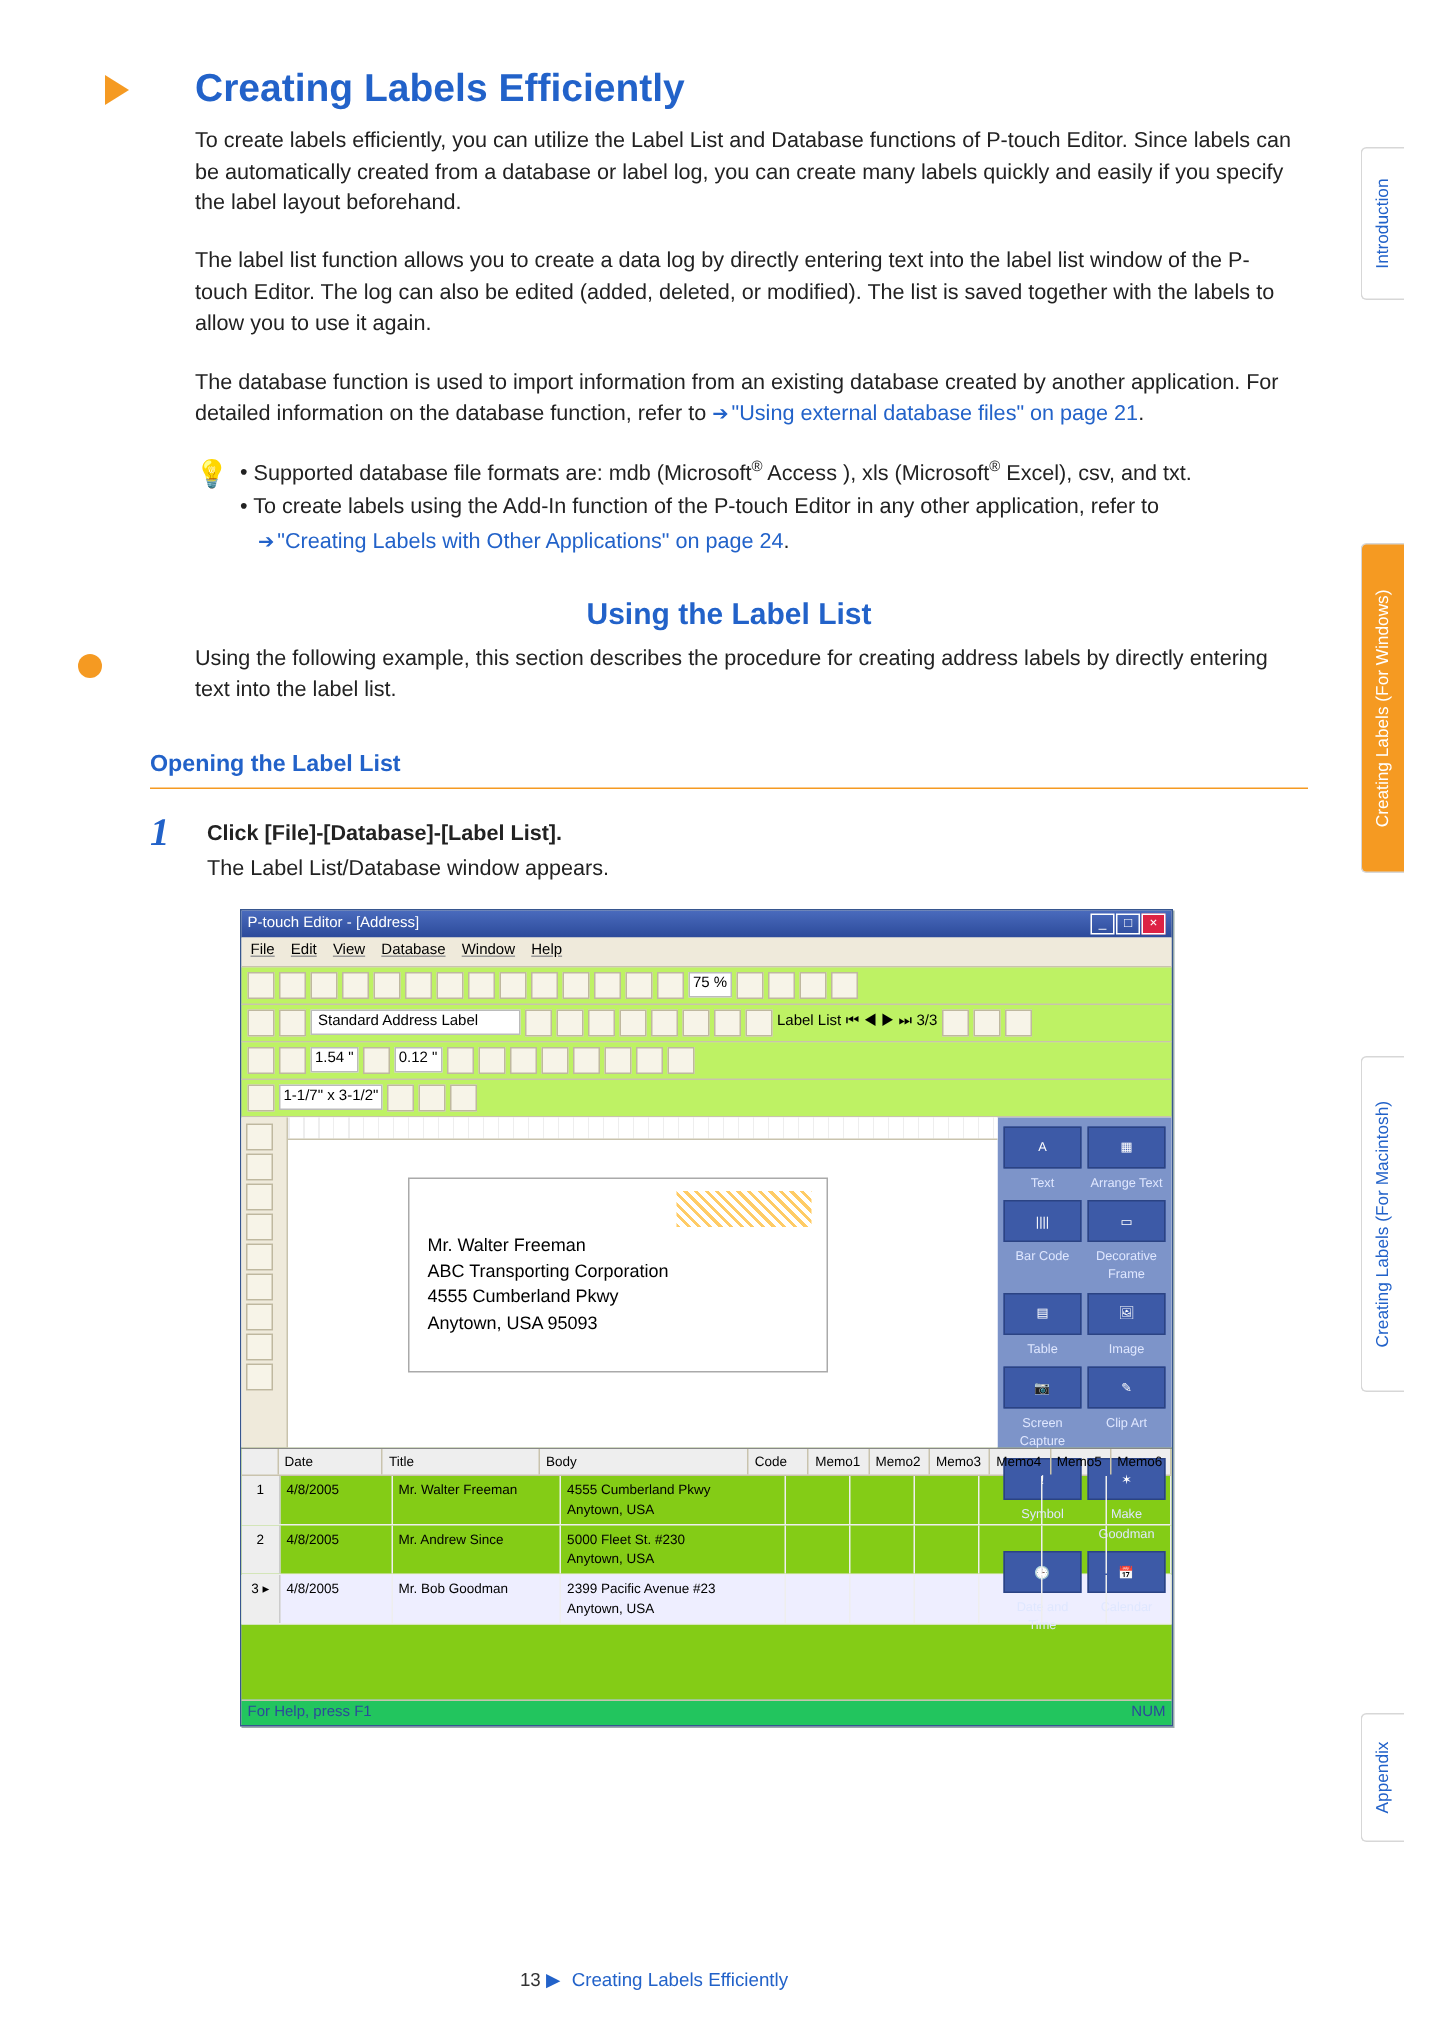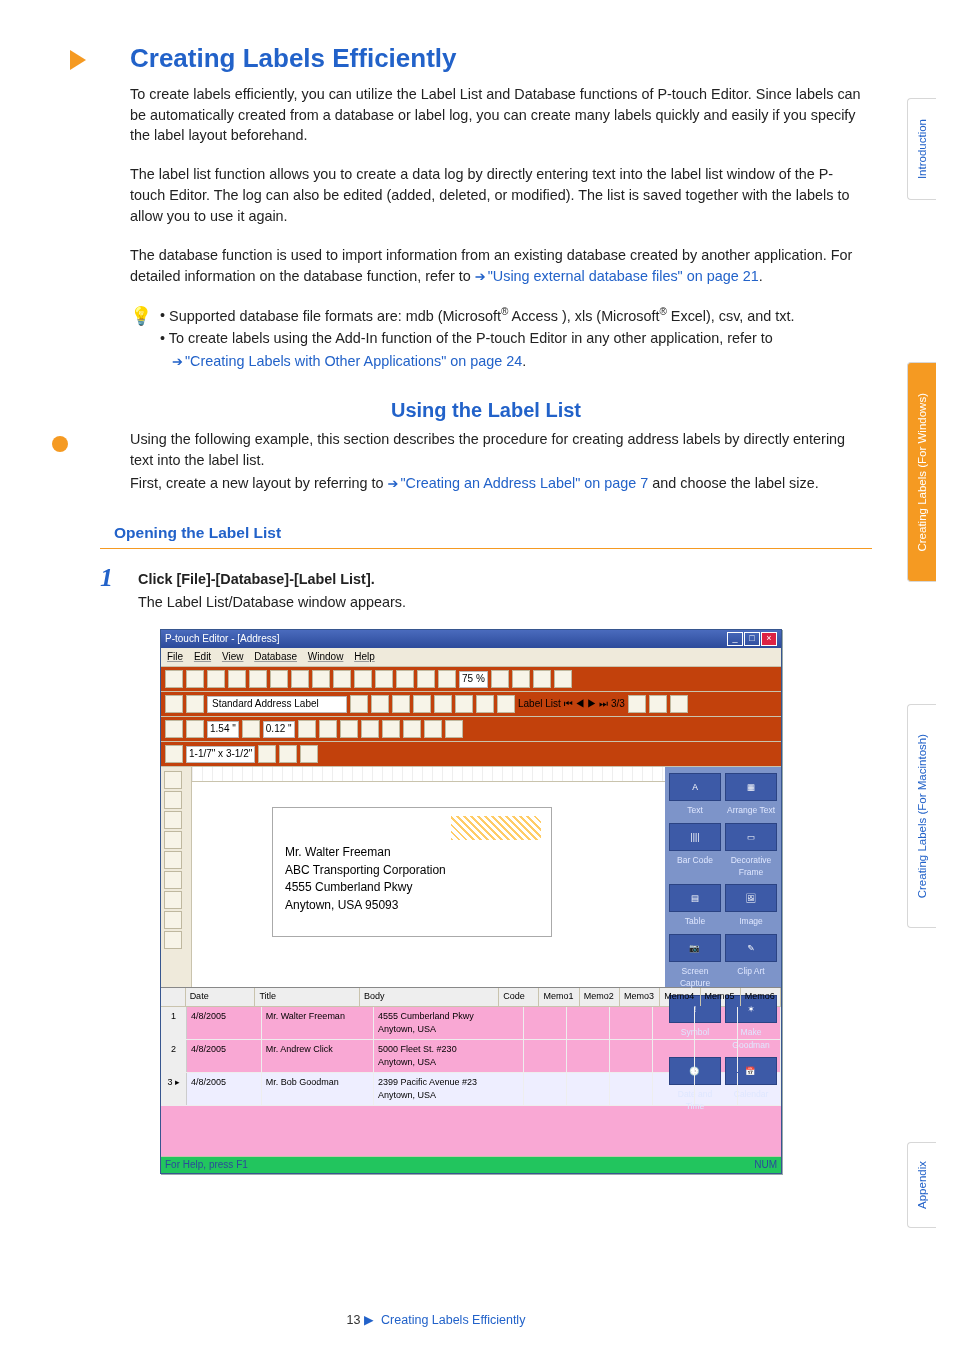--- a/index.html
+++ b/index.html
@@ -30,47 +30,47 @@
   .tip{display:flex;gap:12px;margin:10px 0 22px 0;}
   .bulb{width:18px;flex:0 0 18px;color:var(--orange);font-size:18px;line-height:1;margin-top:2px;}
   .tip ul{margin:0;padding:0;list-style:none;}
   .tip li{margin:0 0 2px 0;padding-left:0;}
   .tip li::before{content:"• ";}
   .tip .subindent{padding-left:12px;}
   .tip .subindent::before{content:"";}
   
   h2.sec{color:var(--blue);font-size:20px;font-weight:700;margin:10px 0 4px 42px;position:relative;text-align:center;}
   .dot{position:absolute;left:52px;width:16px;height:16px;background:var(--orange);border-radius:50%;}
-  h3.sub{color:var(--blue);font-size:15.5px;font-weight:700;margin:28px 0 0 56px;}
+  h3.sub{color:var(--blue);font-size:15.5px;font-weight:700;margin:28px 0 0 42px;}
   hr.rule{border:none;border-top:1.5px solid var(--orange);margin:4px 0 16px 42px;}
   
   .step{display:flex;gap:12px;margin-left:42px;}
   .stepnum{font-family:Georgia, 'Times New Roman', serif;font-style:italic;font-weight:700;color:var(--blue);font-size:26px;line-height:1;width:26px;}
   .stepbody{flex:1;}
   .stepbody .cmd{font-weight:700;margin:4px 0 2px;}
   .stepbody .desc{margin:0 0 10px;}
   
   .shot{margin:6px 11px 0 102px;width:620px;border:1px solid #37568f;background:#e9e6d8;font-size:10px;color:#000;box-shadow:1px 1px 0 #9aa;}
   .shot .titlebar{background:linear-gradient(#4a6bbd,#2c4a9a);color:#fff;height:18px;display:flex;align-items:center;padding:0 4px;justify-content:space-between;}
   .shot .titlebar .buttons span{display:inline-block;width:14px;height:12px;border:1px solid #fff;margin-left:1px;font-size:9px;text-align:center;line-height:11px;}
   .shot .menubar{background:#efeadb;padding:2px 6px;border-bottom:1px solid #c9c3ad;}
   .shot .menubar span{margin-right:8px;text-decoration:underline;text-decoration-color:#999;}
-  .shot .toolbar,.shot .toolbar2{background:#c2410c;padding:3px 4px;border-bottom:1px solid #c9c3ad;display:flex;gap:3px;align-items:center;flex-wrap:wrap;}
+  .shot .toolbar,.shot .toolbar2{background:#bef264;padding:3px 4px;border-bottom:1px solid #c9c3ad;display:flex;gap:3px;align-items:center;flex-wrap:wrap;}
   .tbtn{width:16px;height:16px;border:1px solid #bfb89f;background:#f7f4e8;}
   .shot .workarea{display:flex;height:220px;background:#fff;}
   .shot .leftstrip{width:24px;background:#efeadb;border-right:1px solid #c9c3ad;display:flex;flex-direction:column;gap:2px;padding:4px 3px;}
   .shot .leftstrip div{width:16px;height:16px;border:1px solid #bfb89f;background:#f7f4e8;}
   .shot .canvas{flex:1;position:relative;background:#fff;}
   .ruler-h{height:14px;border-bottom:1px solid #c9c3ad;background:repeating-linear-gradient(90deg,#eee,#eee 1px,#fff 1px,#fff 10px);} 
   .labelbox{position:absolute;left:80px;top:40px;width:280px;height:130px;border:1px solid #aaa;background:#fff;padding:36px 12px 8px;box-sizing:border-box;font-size:12px;line-height:1.45;}
   .labelbox .hatch{position:absolute;right:10px;top:8px;width:90px;height:24px;background:repeating-linear-gradient(45deg,#fc6,#fc6 2px,#fff 2px,#fff 5px);}
   .shot .rightpanel{width:108px;background:#7d94c9;color:#fff;padding:6px 4px;display:grid;grid-template-columns:1fr 1fr;gap:6px 4px;font-size:8.5px;text-align:center;align-content:start;}
   .ricon{background:#3d5aa7;height:26px;border:1px solid #2b4383;display:flex;align-items:center;justify-content:center;}
   .rlabel{grid-column:span 1;margin-top:-3px;color:#dfe7ff;}
-  .shot .dbarea{border-top:1px solid #888;background:#f9a8d4;}
+  .shot .dbarea{border-top:1px solid #888;background:#84cc16;}
   .dbhead{display:flex;background:#eee;border-bottom:1px solid #c9c3ad;}
   .dbhead div{padding:2px 4px;border-right:1px solid #c9c3ad;font-size:9px;}
   .dbrow{display:flex;border-bottom:1px solid #eee;}
   .dbrow div{padding:3px 4px;font-size:9px;border-right:1px solid #eee;}
   .dbrow .c0{width:18px;background:#eee;border-right:1px solid #ccc;text-align:center;}
   .c1{width:70px;}
   .c2{width:110px;}
   .c3{width:150px;}
   .cmemo{width:36px;}
   .shot .status{background:#22c55e;border-top:1px solid #c9c3ad;display:flex;justify-content:space-between;padding:1px 4px;color:#2c4a9a;}
@@ -113,21 +113,20 @@
         <li>To create labels using the Add-In function of the P-touch Editor in any other application, refer to</li>
         <li class="subindent"><a class="xref arrowlink" href="#">"Creating Labels with Other Applications" on page 24</a><span>.</span></li>
       </ul>
     </div>
   </div>
 
   <div class="dot" style="top:436px;"></div>
   <h2 class="sec">Using the Label List</h2>
   <div class="body" style="margin-left:72px;">
     <p style="margin-bottom:2px;">Using the following example, this section describes the procedure for creating address labels by directly entering text into the label list.</p>
-    <p><span>First, create a new layout by referring to </span><a class="xref arrowlink" href="#">"Creating an Address Label" on page 7</a><span> and choose the label size.</span></p>
   </div>
 
   <h3 class="sub">Opening the Label List</h3>
   <hr class="rule">
 
   <div class="step">
     <div class="stepnum">1</div>
     <div class="stepbody">
       <p class="cmd">Click [File]-[Database]-[Label List].</p>
       <p class="desc">The Label List/Database window appears.</p>
@@ -280,21 +279,21 @@
         <div class="cmemo"></div>
           <div class="cmemo"></div>
           <div class="cmemo"></div>
           <div class="cmemo"></div>
           <div class="cmemo"></div>
           <div class="cmemo"></div>
       </div>
       <div class="dbrow">
         <div class="c0">2</div>
         <div class="c1">4/8/2005</div>
-        <div class="c2">Mr. Andrew Click</div>
+        <div class="c2">Mr. Andrew Since</div>
         <div class="c3"><span>5000 Fleet St. #230</span><br><span>Anytown, USA</span></div>
         <div class="cmemo"></div>
           <div class="cmemo"></div>
           <div class="cmemo"></div>
           <div class="cmemo"></div>
           <div class="cmemo"></div>
           <div class="cmemo"></div>
       </div>
       <div class="dbrow" style="background:#eef;">
         <div class="c0"><span>3</span> ▸</div>

